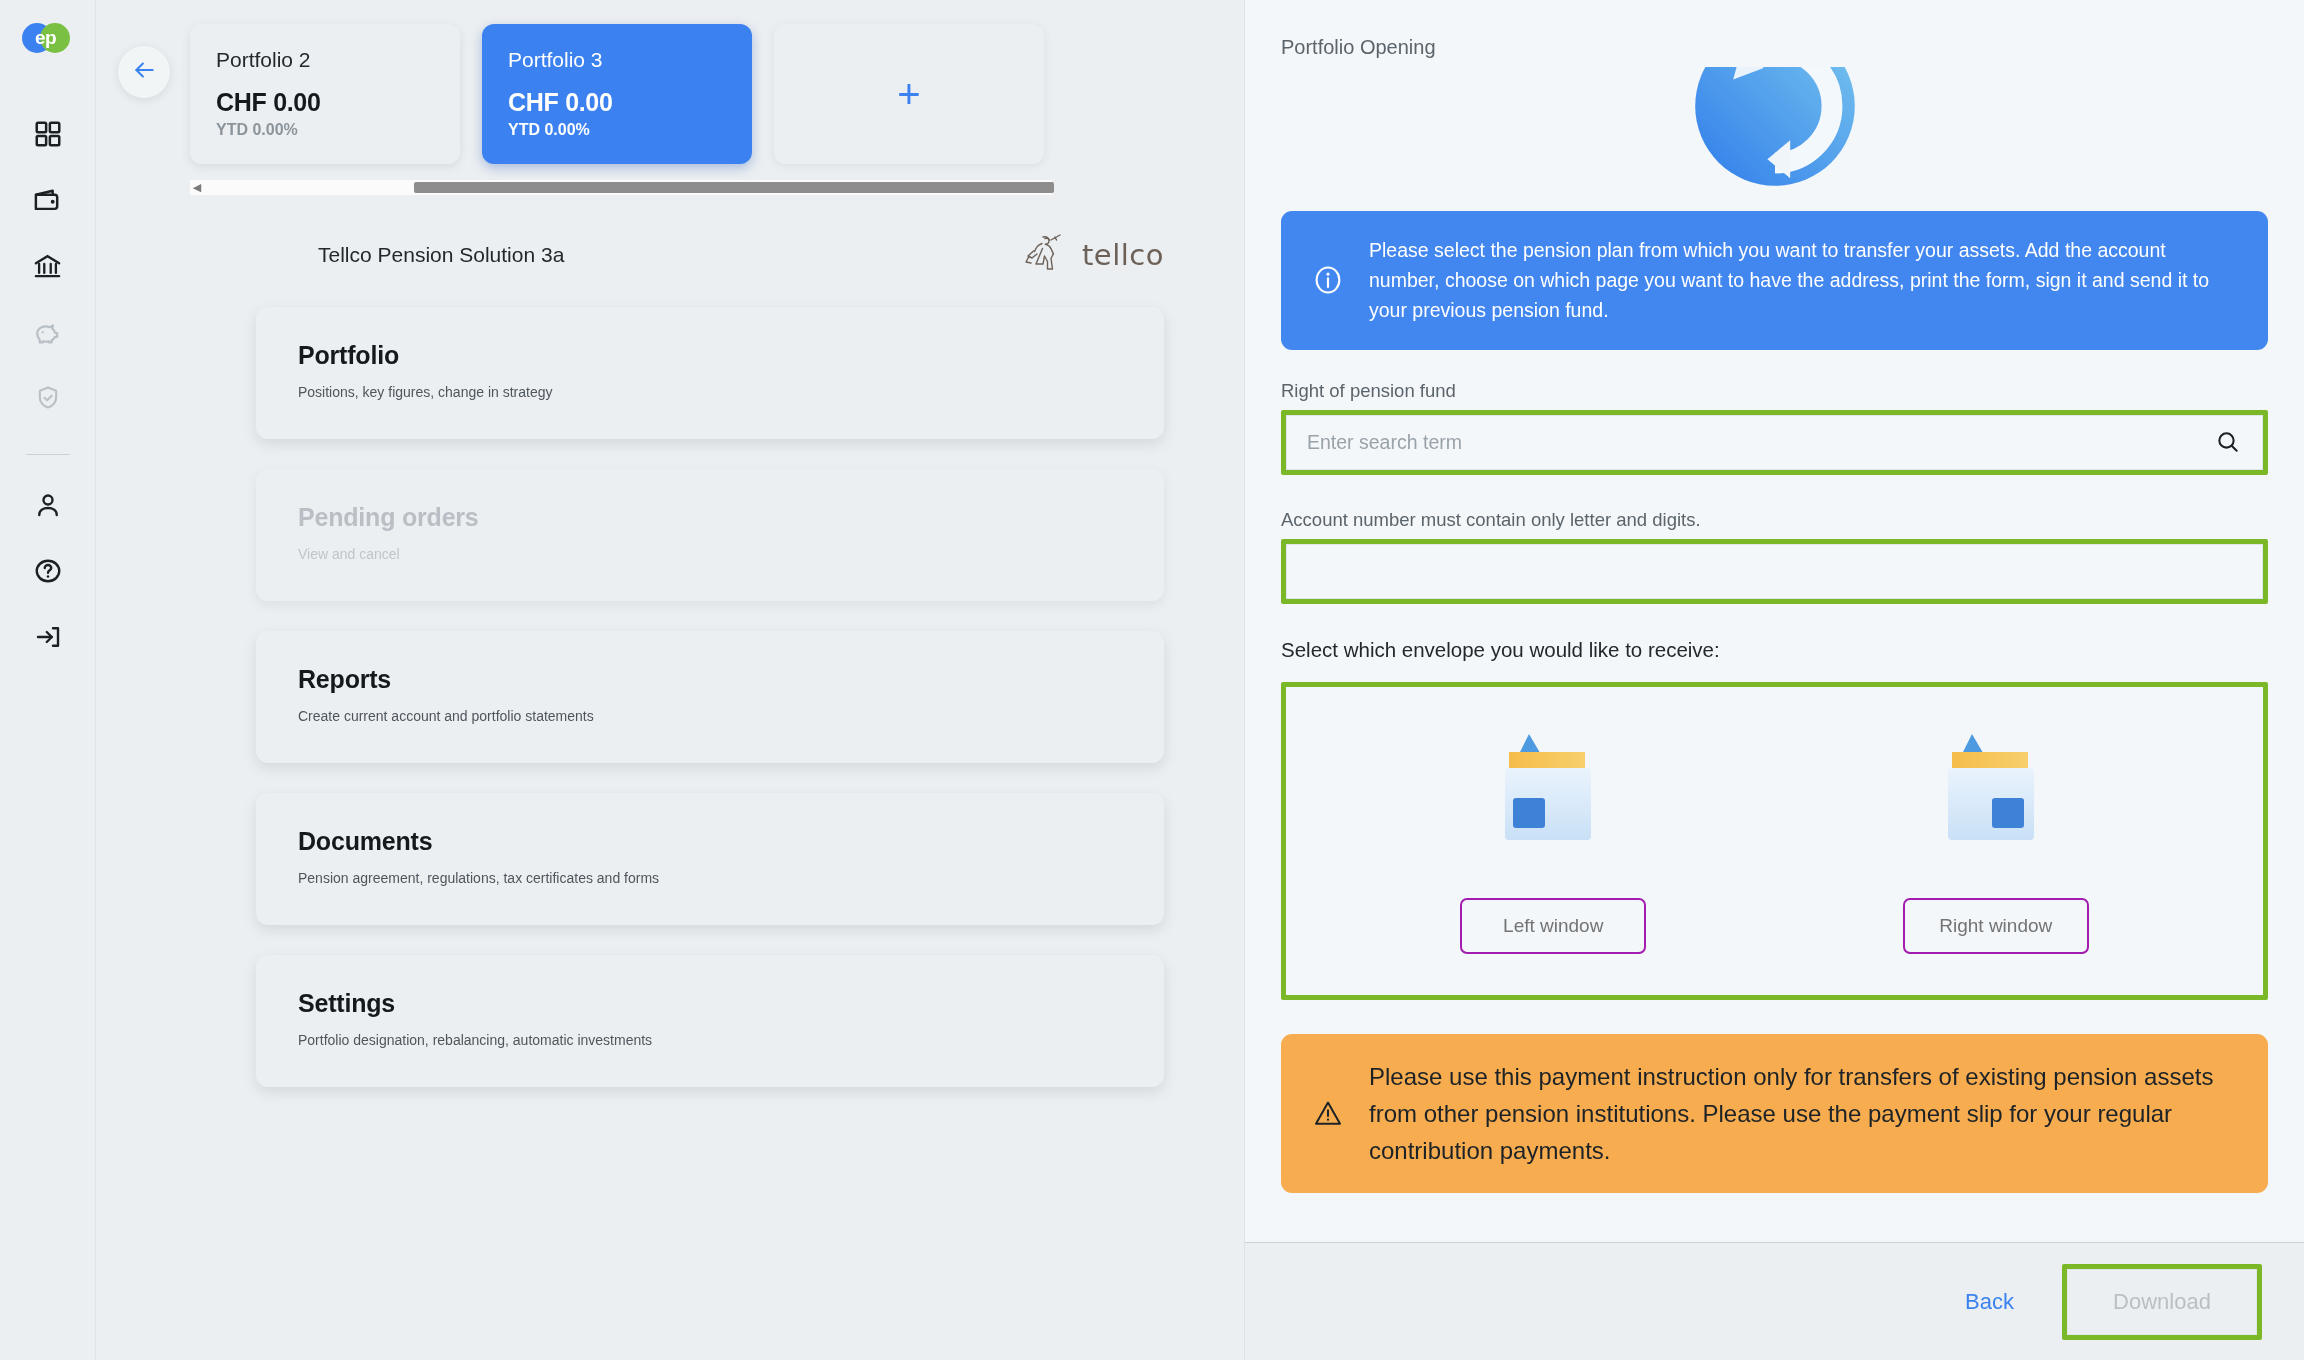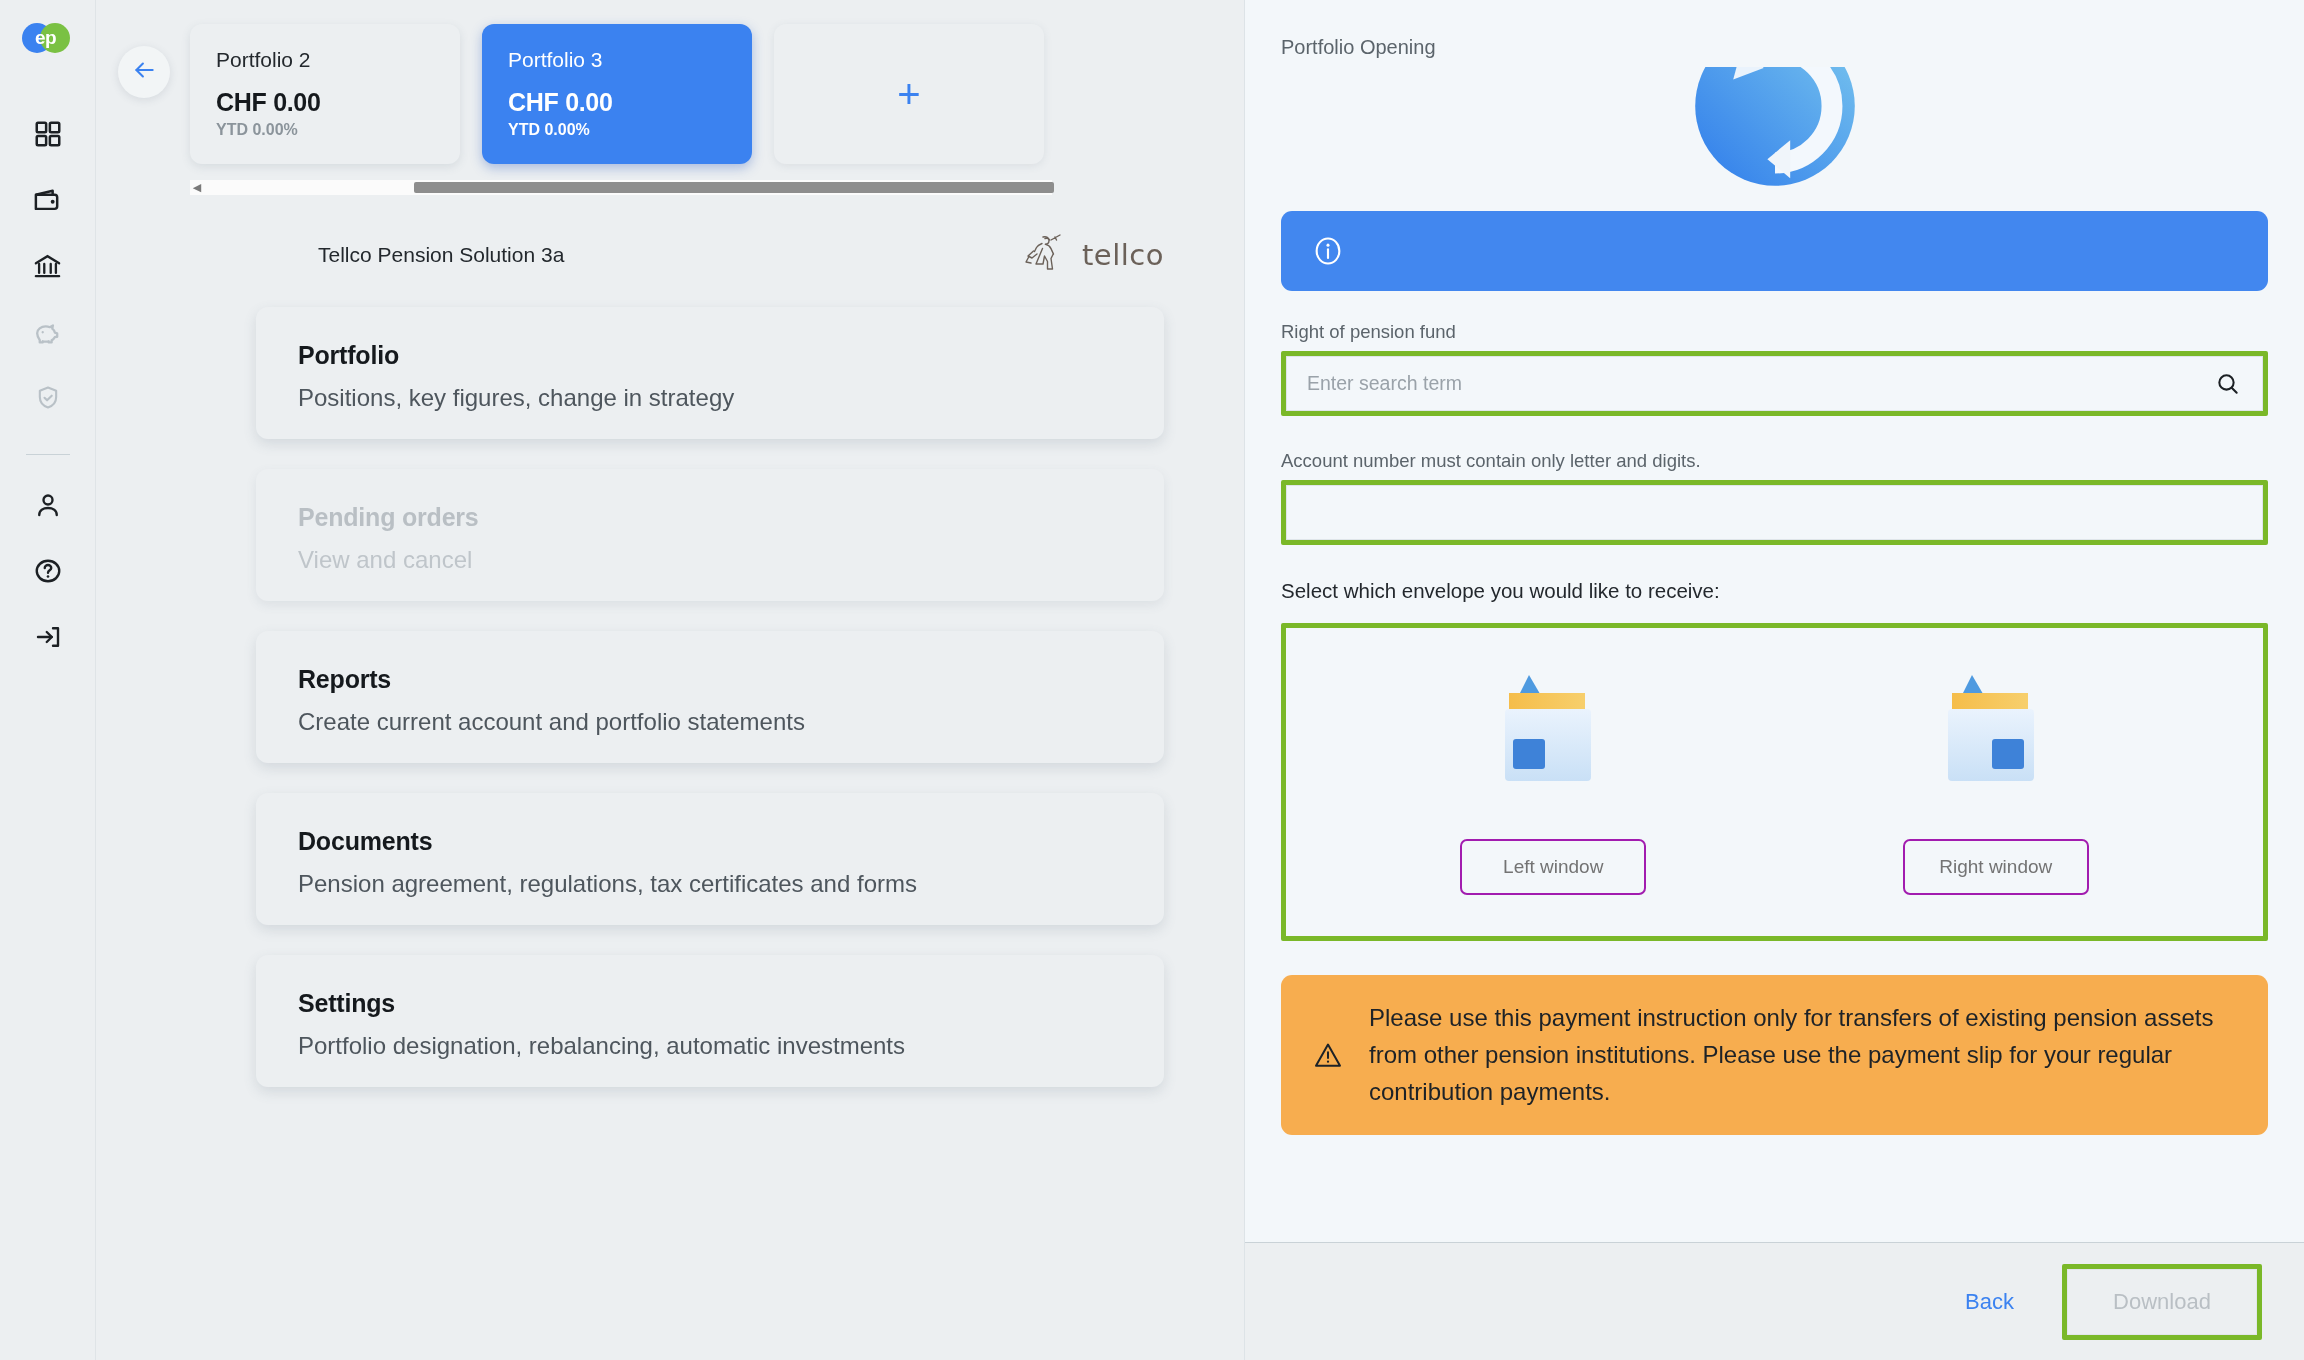--- a/index.html
+++ b/index.html
@@ -147,21 +147,21 @@
   .mcard {
     height: 132px;
     background: #eceff1;
     border-radius: 12px;
     box-shadow: 0 5px 13px rgba(80,100,120,0.16);
     margin-bottom: 30px;
     padding: 34px 0 0 42px;
     cursor: pointer;
   }
   .mcard .mtitle { font-size: 25px; font-weight: 700; color: #15191d; margin-bottom: 14px; letter-spacing: -0.2px; }
-  .mcard .mdesc  { font-size: 24px; color: #4e565d; }
+  .mcard .mdesc  { font-size: 14px; color: #4e565d; }
   .mcard.disabled { box-shadow: 0 4px 11px rgba(80,100,120,0.10); cursor: default; }
   .mcard.disabled .mtitle { color: #b9bfc4; }
   .mcard.disabled .mdesc  { color: #bfc5ca; }
 
   
   .right-pane {
     flex: 1;
     height: 1360px;
     background: #f3f7fa;
     border-left: 1px solid #dde3e7;
@@ -448,20 +448,21 @@
       </div>
 
       <div class="banner info">
         <span class="bicon">
           <svg width="32" height="32" viewBox="0 0 24 24" fill="none" stroke="#ffffff" stroke-width="1.6">
             <ellipse cx="12" cy="12" rx="8.5" ry="9.4"></ellipse>
             <circle cx="12" cy="7.6" r="1.15" fill="#ffffff" stroke="none"></circle>
             <path d="M12 10.8v6.4" stroke-linecap="round"></path>
           </svg>
         </span>
+        <span class="btxt">Please select the pension plan from which you want to transfer your assets. Add the account number, choose on which page you want to have the address, print the form, sign it and send it to your previous pension fund.</span>
       </div>
 
       <div class="field-label">Right of pension fund</div>
       <div class="hl-green">
         <div class="input-wrap">
           <span class="ph">Enter search term</span>
           <span class="search-ico">
             <svg width="26" height="26" viewBox="0 0 24 24" fill="none" stroke="#1c2024" stroke-width="1.9" stroke-linecap="round">
               <circle cx="10.6" cy="10.6" r="6.6"></circle>
               <path d="m15.6 15.6 4.4 4.4"></path>

